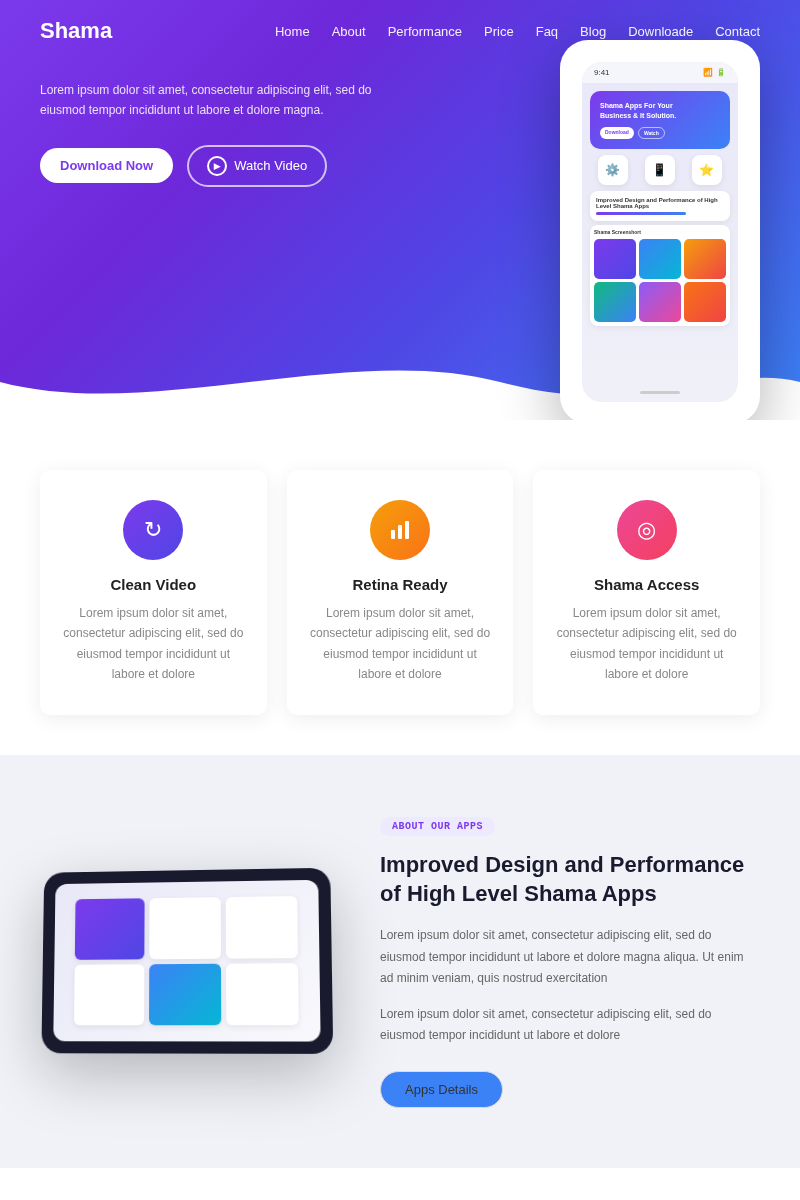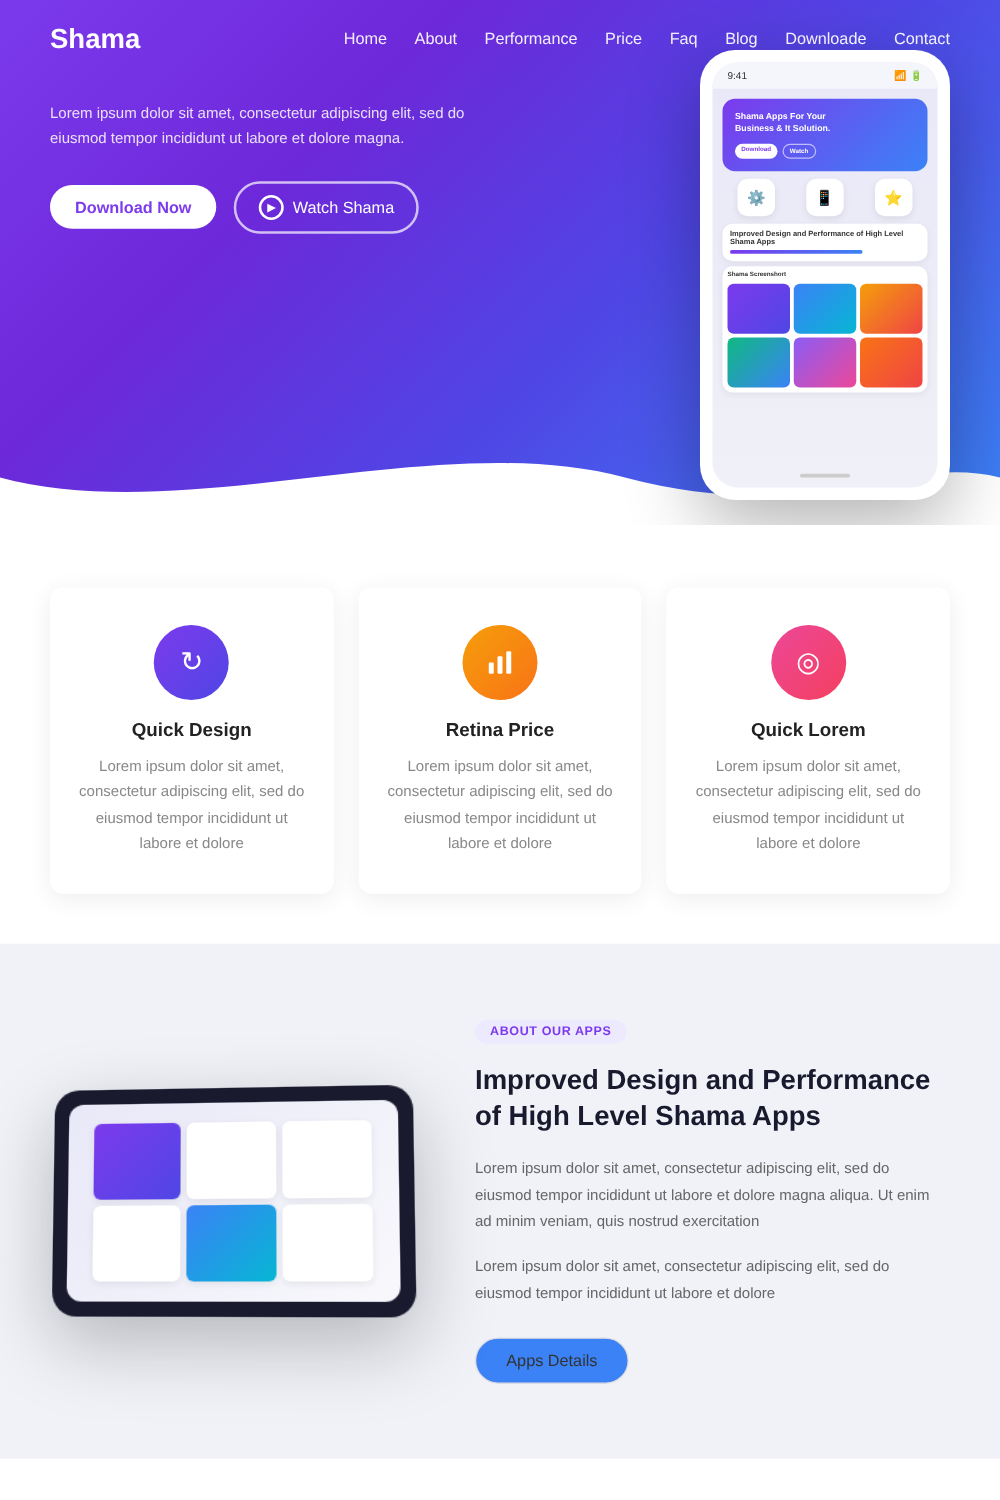--- a/index.html
+++ b/index.html
@@ -111,21 +111,21 @@
     .phone-mockup {
       position: absolute;
       right: 40px;
       top: 40px;
       width: 200px;
       z-index: 5;
     }
     .phone-outer {
       background: #fff;
       border-radius: 28px;
-      padding: 10px;
+      padding: 22px;
       box-shadow: 0 20px 60px rgba(0,0,0,0.3);
     }
     .phone-screen {
       background: linear-gradient(180deg, #e8e8f8 0%, #f0f0f8 100%);
       border-radius: 20px;
       overflow: hidden;
       height: 340px;
       position: relative;
     }
     .phone-notch-bar {
@@ -318,20 +318,21 @@
       display: inline-block;
       background: #ede9fe;
       color: #7c3aed;
       font-size: 10px;
       font-weight: 600;
       padding: 4px 12px;
       border-radius: 20px;
       margin-bottom: 14px;
       letter-spacing: 0.5px;
       text-transform: uppercase;
+      font-family: Liberation Mono, monospace;
     }
     .about-title {
       font-size: 22px;
       font-weight: 800;
       color: #1a1a2e;
       line-height: 1.35;
       margin-bottom: 16px;
     }
     .about-desc {
       font-size: 12px;
@@ -374,21 +375,21 @@
       <li><a>Contact</a></li>
     </ul>
   </nav>
 
   <div class="hero-content">
     <p class="hero-desc">Lorem ipsum dolor sit amet, consectetur adipiscing elit, sed do eiusmod tempor incididunt ut labore et dolore magna.</p>
     <div class="hero-btns">
       <button class="btn-download">Download Now</button>
       <button class="btn-watch">
         <span class="play-circle">▶</span>
-        <span>Watch Shama</span>
+        <span>Watch Video</span>
       </button>
     </div>
   </div>
 
   <div class="phone-mockup">
     <div class="phone-outer">
       <div class="phone-screen">
         <div class="phone-notch-bar">
           <span>9:41</span>
           <span>📶 🔋</span>
@@ -428,37 +429,37 @@
   </div>
 
   <svg class="hero-wave" viewBox="0 0 800 80" preserveAspectRatio="none" xmlns="http://www.w3.org/2000/svg">
     <path d="M0,40 C150,80 350,0 500,40 C650,80 720,20 800,40 L800,80 L0,80 Z" fill="#ffffff"></path>
   </svg>
 </div>
 
 <section class="features">
   <div class="feature-card">
     <div class="feature-icon feature-icon-purple">↻</div>
-    <div class="feature-title">Quick Design</div>
+    <div class="feature-title">Clean Video</div>
     <div class="feature-desc">Lorem ipsum dolor sit amet, consectetur adipiscing elit, sed do eiusmod tempor incididunt ut labore et dolore</div>
   </div>
   <div class="feature-card">
     <div class="feature-icon feature-icon-orange">
       <svg width="24" height="24" viewBox="0 0 24 24" fill="white">
           <rect x="3" y="12" width="4" height="9" rx="1"></rect>
           <rect x="10" y="7" width="4" height="14" rx="1"></rect>
           <rect x="17" y="3" width="4" height="18" rx="1"></rect>
         </svg>
     </div>
-    <div class="feature-title">Retina Price</div>
+    <div class="feature-title">Retina Ready</div>
     <div class="feature-desc">Lorem ipsum dolor sit amet, consectetur adipiscing elit, sed do eiusmod tempor incididunt ut labore et dolore</div>
   </div>
   <div class="feature-card">
     <div class="feature-icon feature-icon-pink">◎</div>
-    <div class="feature-title">Quick Lorem</div>
+    <div class="feature-title">Shama Access</div>
     <div class="feature-desc">Lorem ipsum dolor sit amet, consectetur adipiscing elit, sed do eiusmod tempor incididunt ut labore et dolore</div>
   </div>
 </section>
 
 <section class="about-section">
   <div class="about-phone">
     <div class="tablet-mockup">
       <div class="tablet-screen">
         <div class="tablet-screen-inner">
           <div class="tablet-card" style="background:linear-gradient(135deg,#7c3aed,#4f46e5);"></div>

